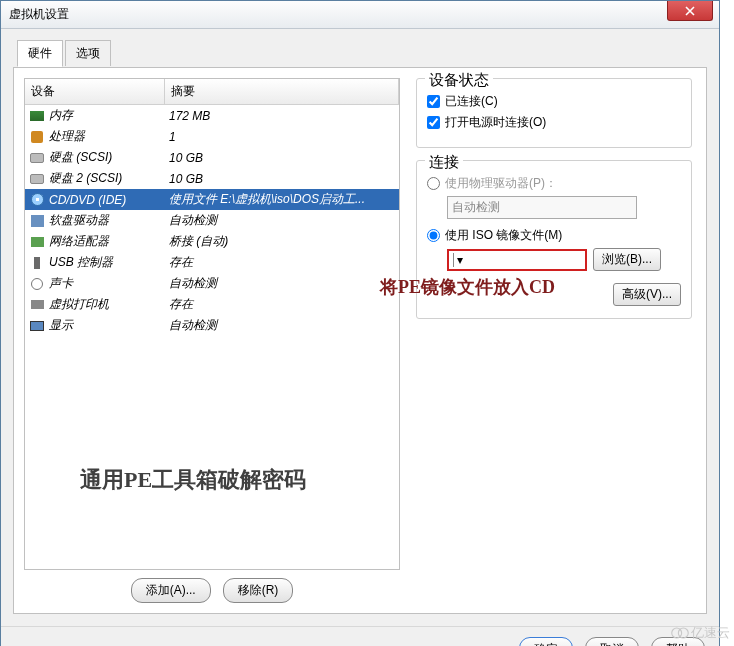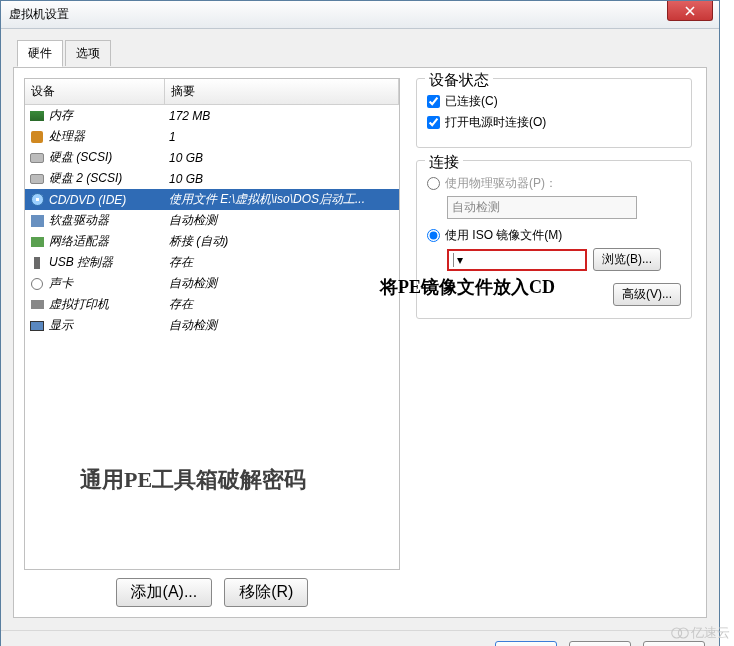--- a/index.html
+++ b/index.html
@@ -28,40 +28,40 @@
 .col-dev { width: 140px; }
 .col-sum { flex: 1; }
 .dev-body { }
 .dev-row { display: flex; align-items: center; padding: 2px 4px; cursor: pointer; font-style: italic; }
 .dev-row.selected { background: #2f6bb5; color: #fff; }
 .dev-row .icon { width: 16px; height: 16px; margin-right: 4px; flex-shrink: 0; display: inline-flex; align-items: center; justify-content: center; }
 .dev-row .dev-name { width: 120px; white-space: nowrap; overflow: hidden; }
 .dev-row .dev-sum { flex: 1; white-space: nowrap; overflow: hidden; text-overflow: ellipsis; }
 
 .bottom-btns { display: flex; justify-content: center; gap: 12px; margin-top: 8px; }
-.btn { padding: 3px 14px; border: 1px solid #888; background: linear-gradient(to bottom, #fdfdfd, #e2e2e2); border-radius: 3px; cursor: pointer; font-size: 16px; font-family: inherit; text-align: center; }
+.btn { padding: 3px 14px; border: 1px solid #888; background: linear-gradient(to bottom, #fdfdfd, #e2e2e2); border-radius: 11px; cursor: pointer; font-size: 12px; font-family: inherit; text-align: center; }
 
 .groupbox { border: 1px solid #d0d0d0; border-radius: 3px; padding: 10px 10px 12px; margin-bottom: 12px; position: relative; }
 .groupbox-title { position: absolute; top: -8px; left: 8px; background: #fff; padding: 0 4px; font-size: 15px; }
 .chk-row, .radio-row { display: flex; align-items: center; margin: 4px 0; }
 .chk-row input, .radio-row input { margin-right: 5px; }
 .radio-row.disabled { color: #999; }
 
 .combo { width: 190px; padding: 2px 4px; border: 1px solid #aaa; background: #fff; margin-left: 20px; }
 .combo.disabled { color: #888; background: #f8f8f8; }
 
 .iso-row { display: flex; align-items: center; margin-left: 20px; gap: 6px; margin-top: 4px; }
 .iso-combo { border: 2px solid #d02020; padding: 2px 4px; width: 140px; display: flex; align-items: center; background: #fff; }
 .iso-combo .txt { flex: 1; white-space: nowrap; overflow: hidden; }
 .iso-combo .drop { border-left: 1px solid #888; padding-left: 3px; }
 .small-btn { padding: 2px 8px; border: 1px solid #888; background: linear-gradient(to bottom,#fdfdfd,#e2e2e2); border-radius: 3px; cursor: pointer; font-size: 12px; font-family: inherit; }
 
 .adv-row { display: flex; justify-content: flex-end; margin-top: 12px; }
 
-.annotation1 { position: absolute; color: #000000; font-weight: 700; font-size: 18px; font-family: "SimSun", serif; text-shadow: 0 0 1px #fff; }
+.annotation1 { position: absolute; color: #7f1d1d; font-weight: 700; font-size: 18px; font-family: "SimSun", serif; text-shadow: 0 0 1px #fff; }
 .annotation2 { position: absolute; color: #404040; font-weight: 700; font-size: 22px; font-family: "SimSun", serif; text-shadow: 0 0 1px #fff; }
 
 .dialog-footer { display: flex; justify-content: flex-end; gap: 12px; padding: 10px 14px; background: #f0f0f0; border-top: 1px solid #d8d8d8; }
 .dialog-footer .btn.primary { border: 1px solid #3b7dd8; }
 
 .watermark { position: absolute; right: 4px; bottom: 4px; color: #c8c8c8; font-size: 13px; display: flex; align-items: center; gap: 0; }
 .watermark .wm-icon { width: 22px; height: 14px; }
 
 
 .ic-mem { background: linear-gradient(#3a8a3a,#2a6a2a); width:14px; height:10px; }

